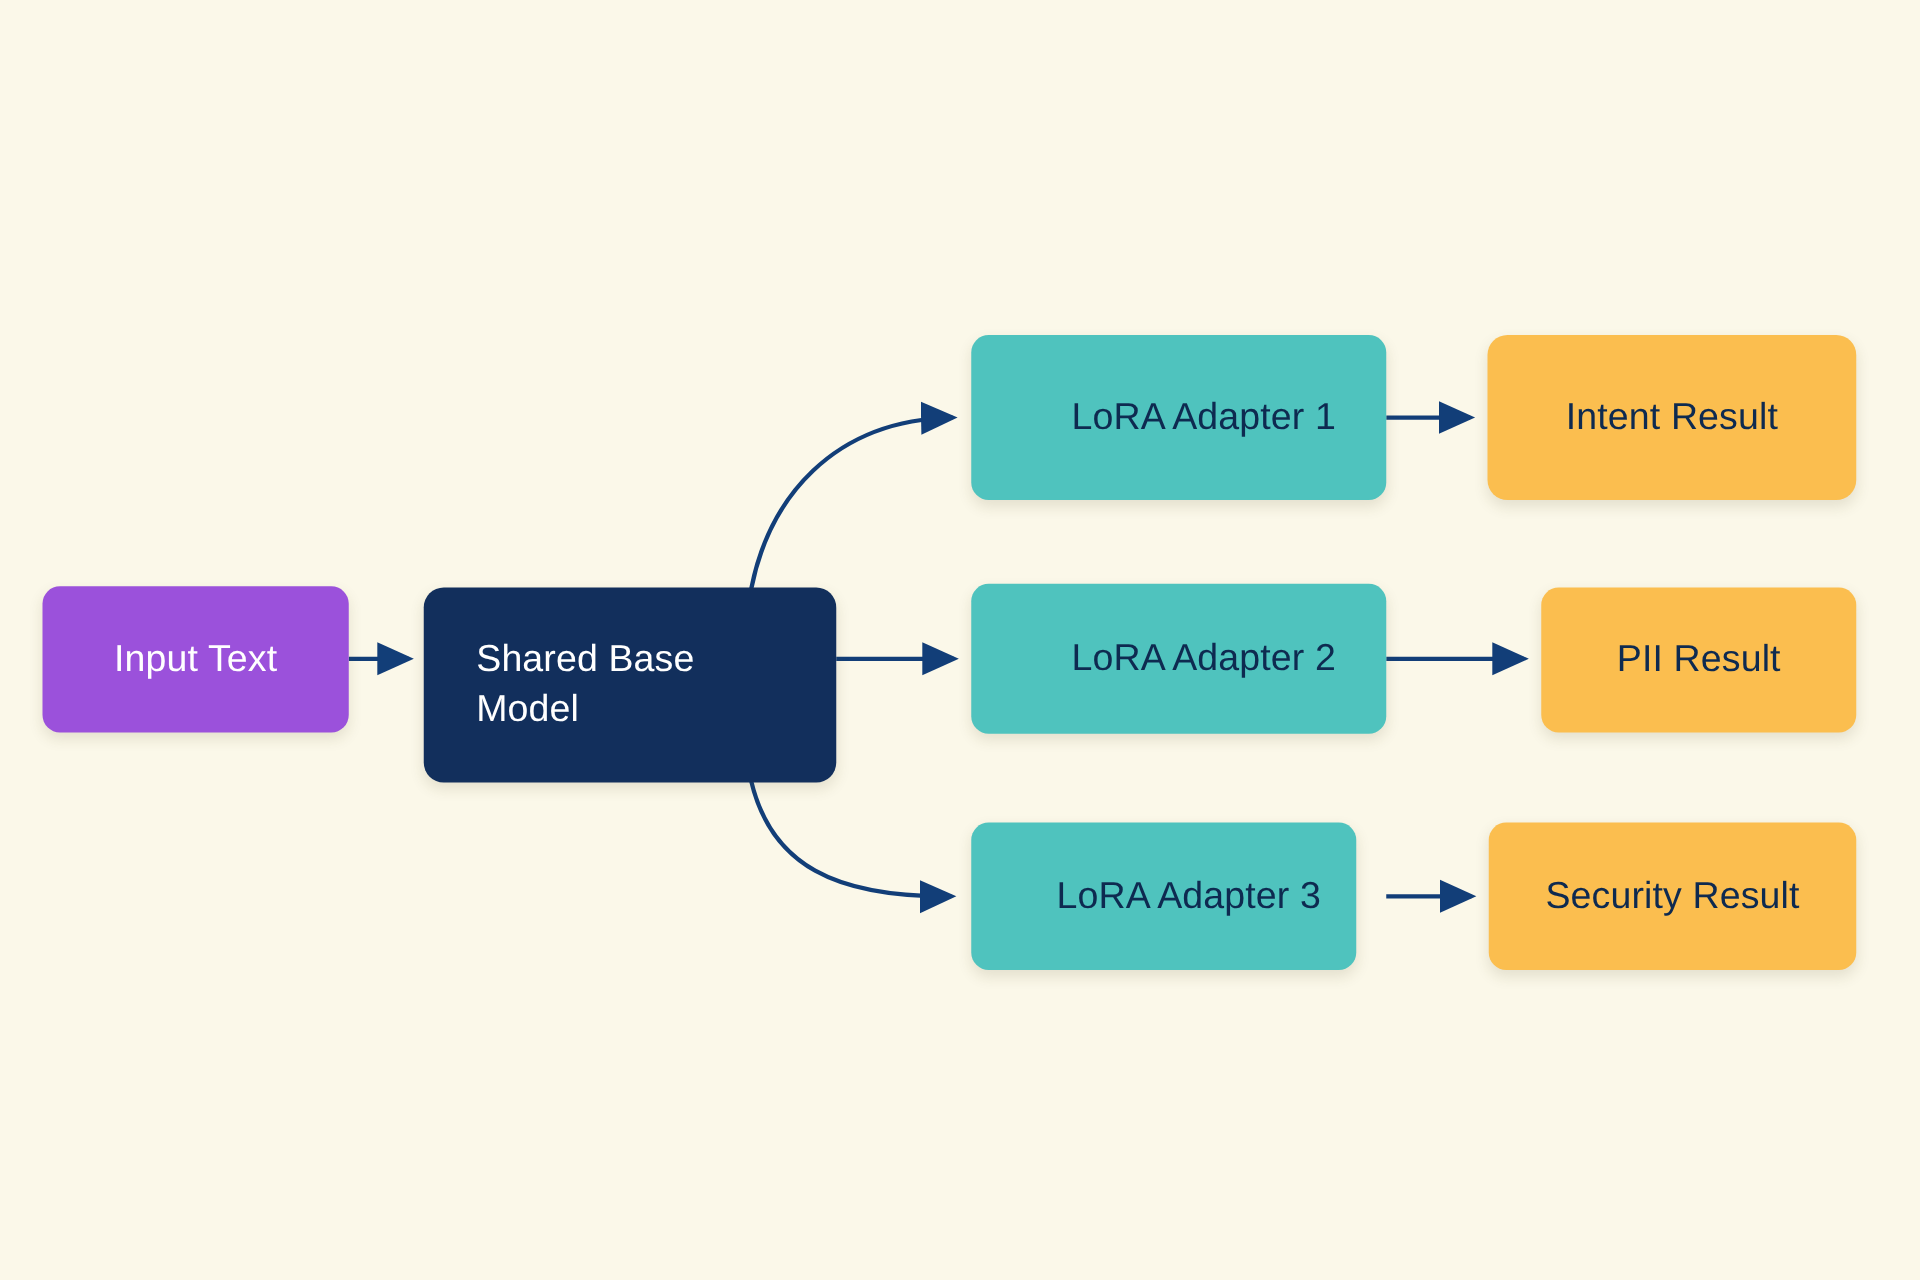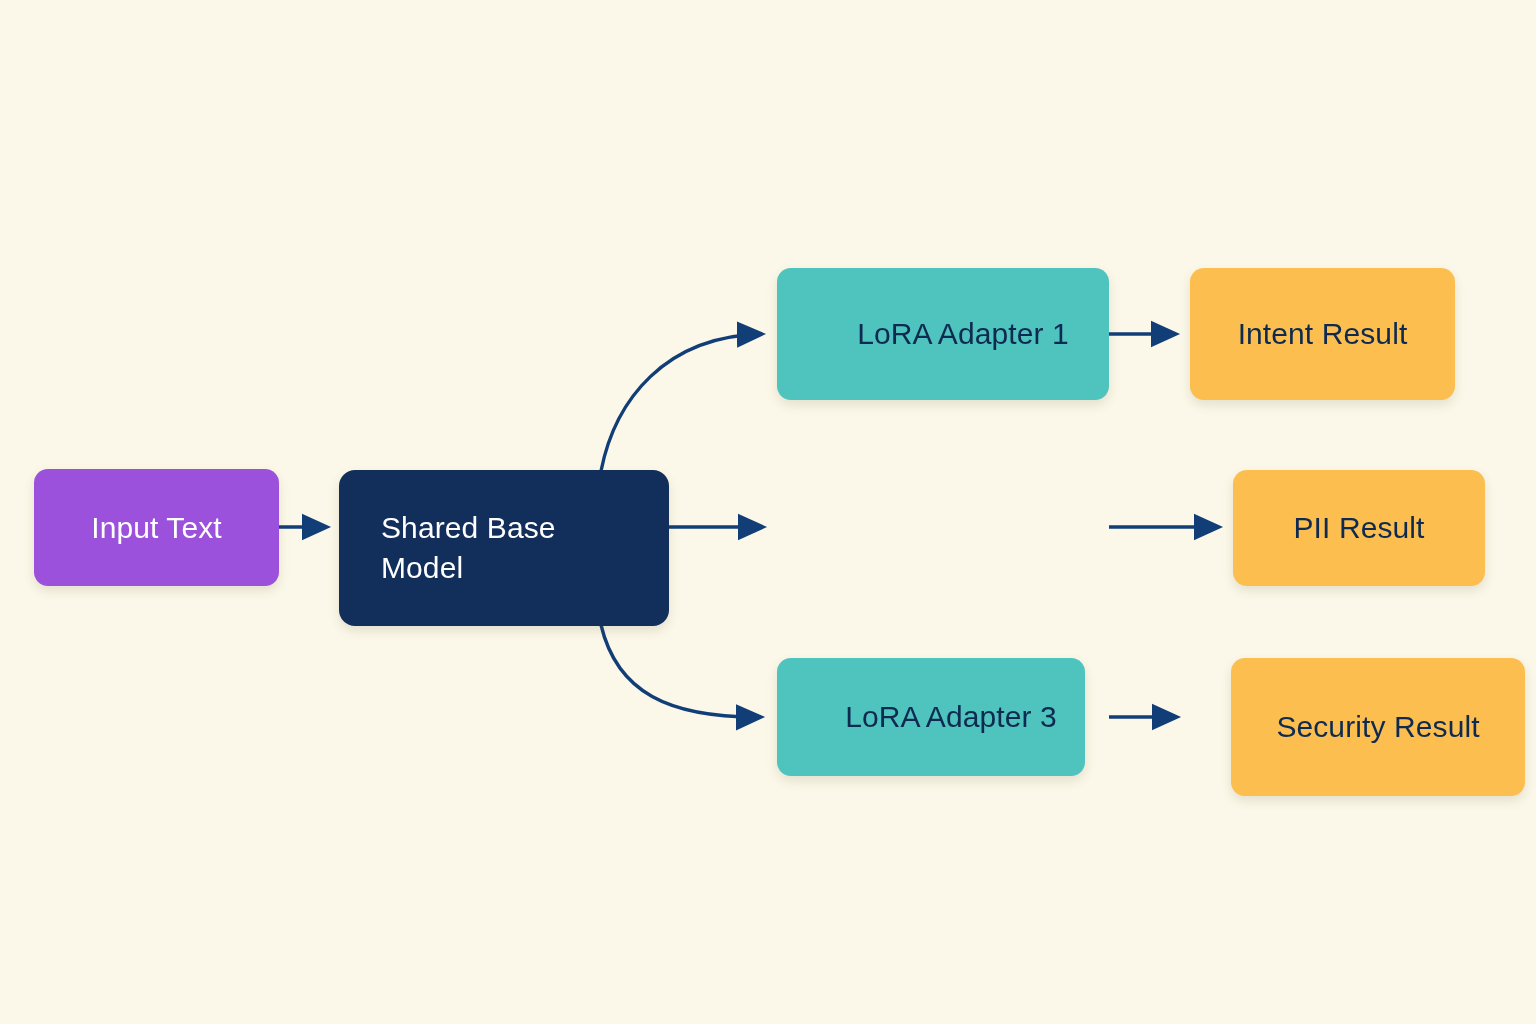--- a/index.html
+++ b/index.html
@@ -110,30 +110,33 @@
   </div>
 
   <div class="node node-input" style="left:34px; top:469px; width:245px; height:117px;">
     <span class="label">Input Text</span>
   </div>
 
   <div class="node node-adapter" style="left:777px; top:268px; width:332px; height:132px;">
     <span class="label">LoRA Adapter 1</span>
   </div>
 
+  <div class="node node-adapter" style="left:777px; top:467px; width:332px; height:120px;">
+    <span class="label">LoRA Adapter 2</span>
+  </div>
 
   <div class="node node-adapter" style="left:777px; top:658px; width:308px; height:118px;">
     <span class="label">LoRA Adapter 3</span>
   </div>
 
-  <div class="node node-result" style="left:1190px; top:268px; width:265px; height:132px;">
+  <div class="node node-result" style="left:1190px; top:268px; width:295px; height:132px;border-radius:16px;">
     <span class="label">Intent Result</span>
   </div>
 
   <div class="node node-result" style="left:1233px; top:470px; width:252px; height:116px;justify-content:center;">
     <span class="label">PII Result</span>
   </div>
 
-  <div class="node node-result" style="left:1191px; top:658px; width:294px; height:138px;margin-left:40px;">
+  <div class="node node-result" style="left:1191px; top:658px; width:294px; height:118px;">
     <span class="label">Security Result</span>
   </div>
 
 </div>
 
 </body></html>

